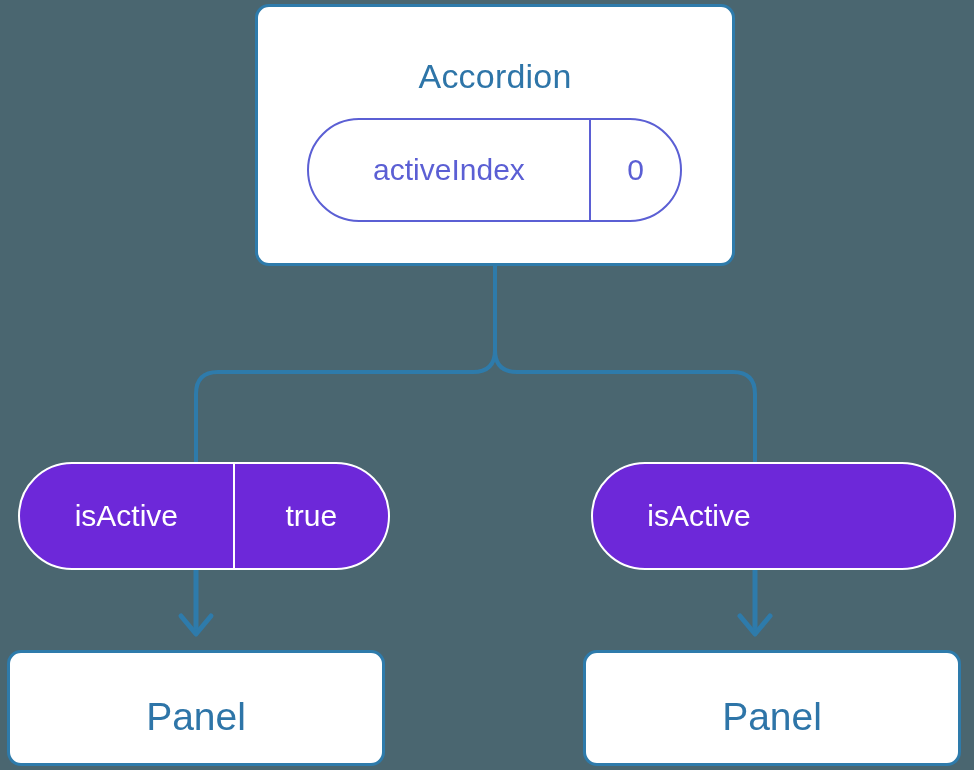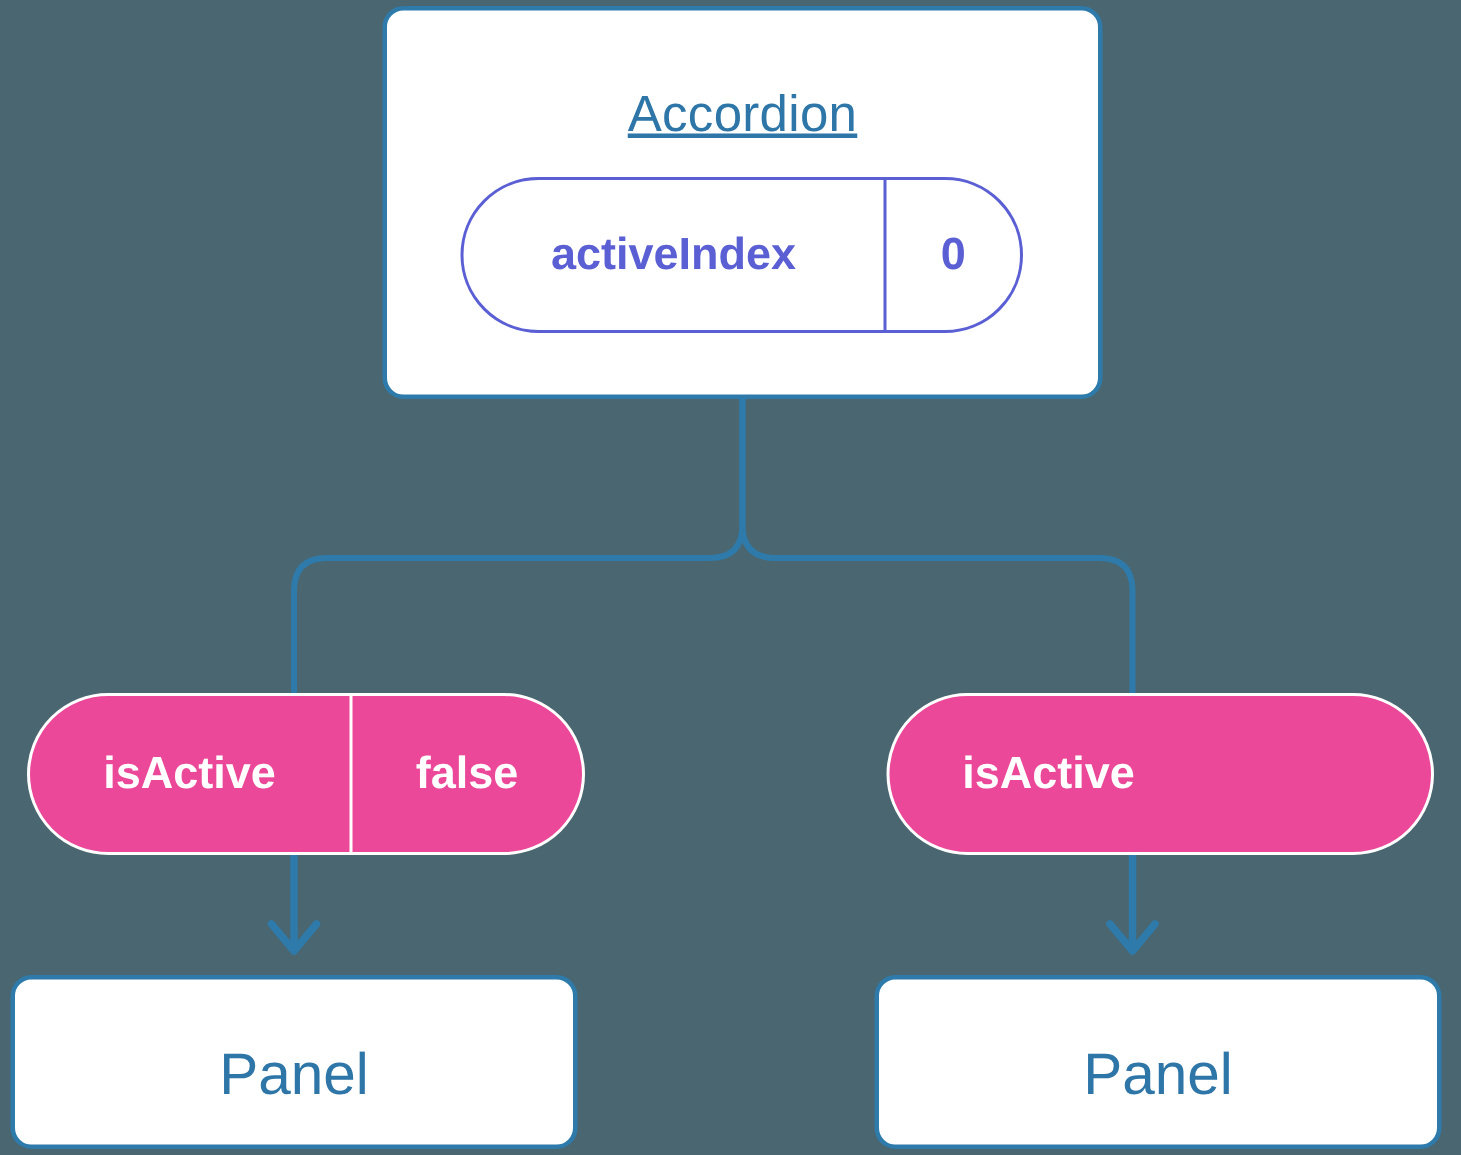--- a/index.html
+++ b/index.html
@@ -46,59 +46,58 @@
   }
   .card-title {
     position: absolute;
     left: 0;
     width: 100%;
     text-align: center;
     color: #2e75a8;
     font-size: 34px;
     letter-spacing: 0.2px;
     font-weight: 400;
-    text-decoration: underline;
   }
   #accordion-title {
     top: 50px;
   }
   
   .pill {
     position: absolute;
     display: flex;
     align-items: stretch;
     box-sizing: border-box;
     border-radius: 999px;
     overflow: hidden;
   }
   .pill .pill-key,
   .pill .pill-val {
     display: flex;
     align-items: center;
     justify-content: center;
     box-sizing: border-box;
     font-size: 30px;
-    font-weight: 700;
+    font-weight: 400;
     white-space: nowrap;
   }
   
   .pill-outline {
     border: 2px solid #5b5fd4;
     background: #ffffff;
   }
   .pill-outline .pill-key {
     color: #5b5fd4;
   }
   .pill-outline .pill-val {
     color: #5b5fd4;
     border-left: 2px solid #5b5fd4;
   }
   
   .pill-filled {
-    background: #ec4899;
+    background: #6d28d9;
     border: 2px solid #ffffff;
   }
   .pill-filled .pill-key {
     color: #ffffff;
   }
   .pill-filled .pill-val {
     color: #ffffff;
     border-left: 2px solid #ffffff;
   }
   #accordion-state-pill {
@@ -185,21 +184,21 @@
     <div class="card-title" id="accordion-title">Accordion</div>
   </div>
 
   <div class="pill pill-outline" id="accordion-state-pill">
     <span class="pill-key">activeIndex</span>
     <span class="pill-val">0</span>
   </div>
 
   <div class="pill pill-filled" id="pill-left">
     <span class="pill-key">isActive</span>
-    <span class="pill-val">false</span>
+    <span class="pill-val">true</span>
   </div>
 
   <div class="pill pill-filled" id="pill-right">
     <span class="pill-key">isActive</span>
   </div>
 
   <div class="card" id="panel-left">
     <div class="panel-title">Panel</div>
   </div>
 

